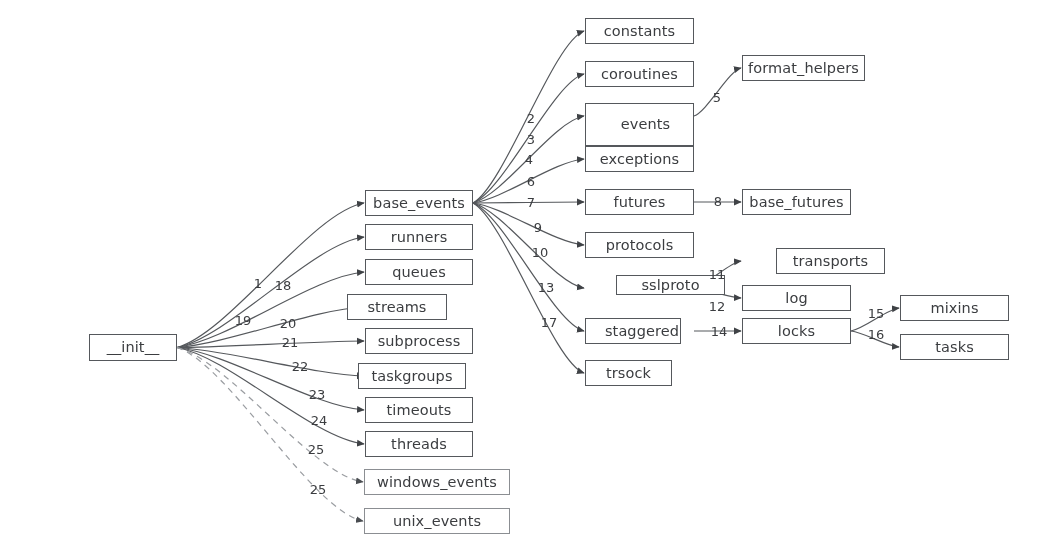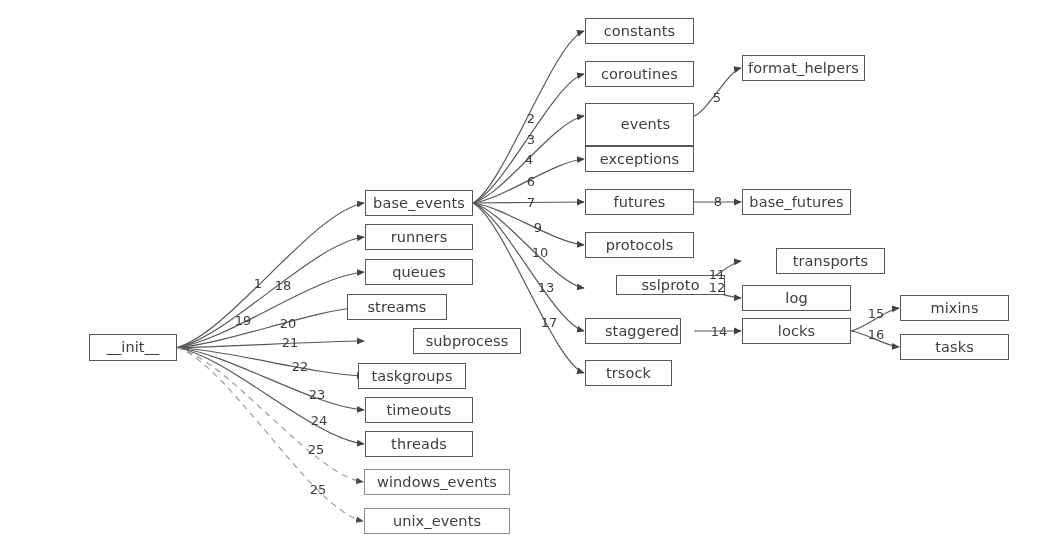--- a/index.html
+++ b/index.html
@@ -111,21 +111,21 @@
       </div>
       <div class="node" style="left: 365px; top: 224px; width: 108px; height: 26px;">
         <span>runners</span>
       </div>
       <div class="node" style="left: 365px; top: 259px; width: 108px; height: 26px;">
         <span>queues</span>
       </div>
       <div class="node" style="left: 347px; top: 294px; width: 100px; height: 26px;">
         <span>streams</span>
       </div>
-      <div class="node" style="left: 365px; top: 328px; width: 108px; height: 26px; margin-left: 48px;">
+      <div class="node" style="left: 365px; top: 328px; width: 108px; height: 26px;">
         <span>subprocess</span>
       </div>
       <div class="node" style="left: 358px; top: 363px; width: 108px; height: 26px;">
         <span>taskgroups</span>
       </div>
       <div class="node" style="left: 365px; top: 397px; width: 108px; height: 26px;">
         <span>timeouts</span>
       </div>
       <div class="node" style="left: 365px; top: 431px; width: 108px; height: 26px;">
         <span>threads</span>
@@ -201,18 +201,18 @@
       <div class="edge-label" style="left: 529px; top: 159px;">4</div>
       <div class="edge-label" style="left: 531px; top: 181px;">6</div>
       <div class="edge-label" style="left: 531px; top: 202px;">7</div>
       <div class="edge-label" style="left: 538px; top: 227px;">9</div>
       <div class="edge-label" style="left: 540px; top: 252px;">10</div>
       <div class="edge-label" style="left: 546px; top: 287px;">13</div>
       <div class="edge-label" style="left: 549px; top: 322px;">17</div>
       <div class="edge-label" style="left: 717px; top: 97px;">5</div>
       <div class="edge-label" style="left: 718px; top: 201px;">8</div>
       <div class="edge-label" style="left: 717px; top: 274px;">11</div>
-      <div class="edge-label" style="left: 717px; top: 287px;">12</div>
+      <div class="edge-label" style="left: 717px; top: 306px;">12</div>
       <div class="edge-label" style="left: 719px; top: 331px;">14</div>
       <div class="edge-label" style="left: 876px; top: 313px;">15</div>
       <div class="edge-label" style="left: 876px; top: 334px;">16</div>
     </div>
 </div>
 
 </body></html>

